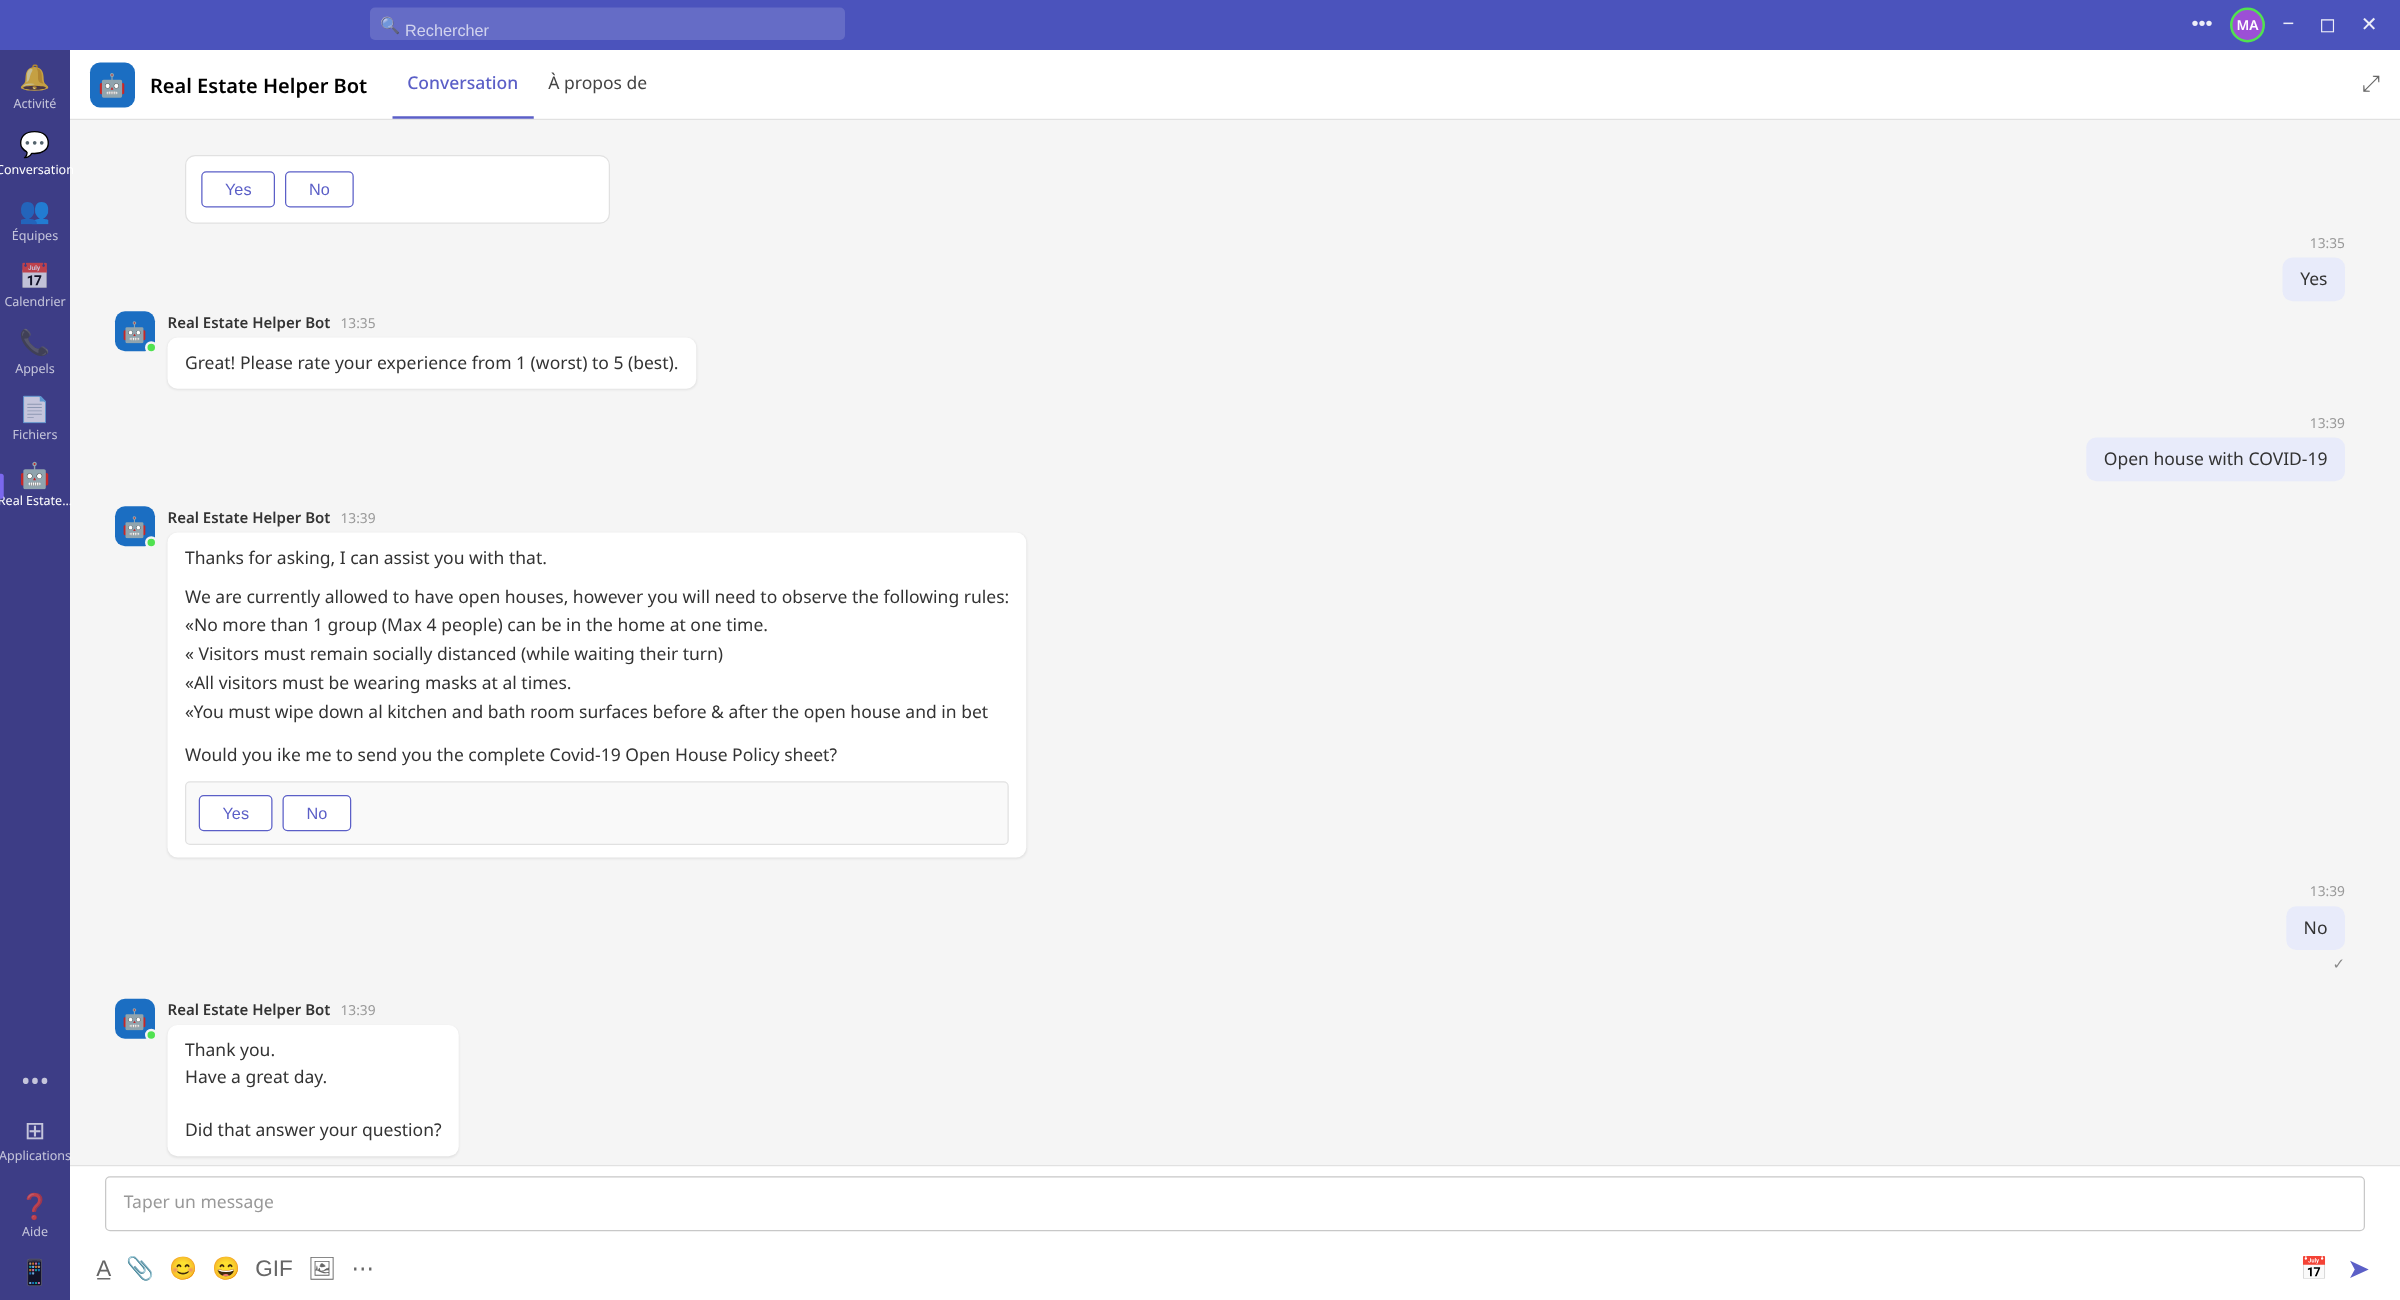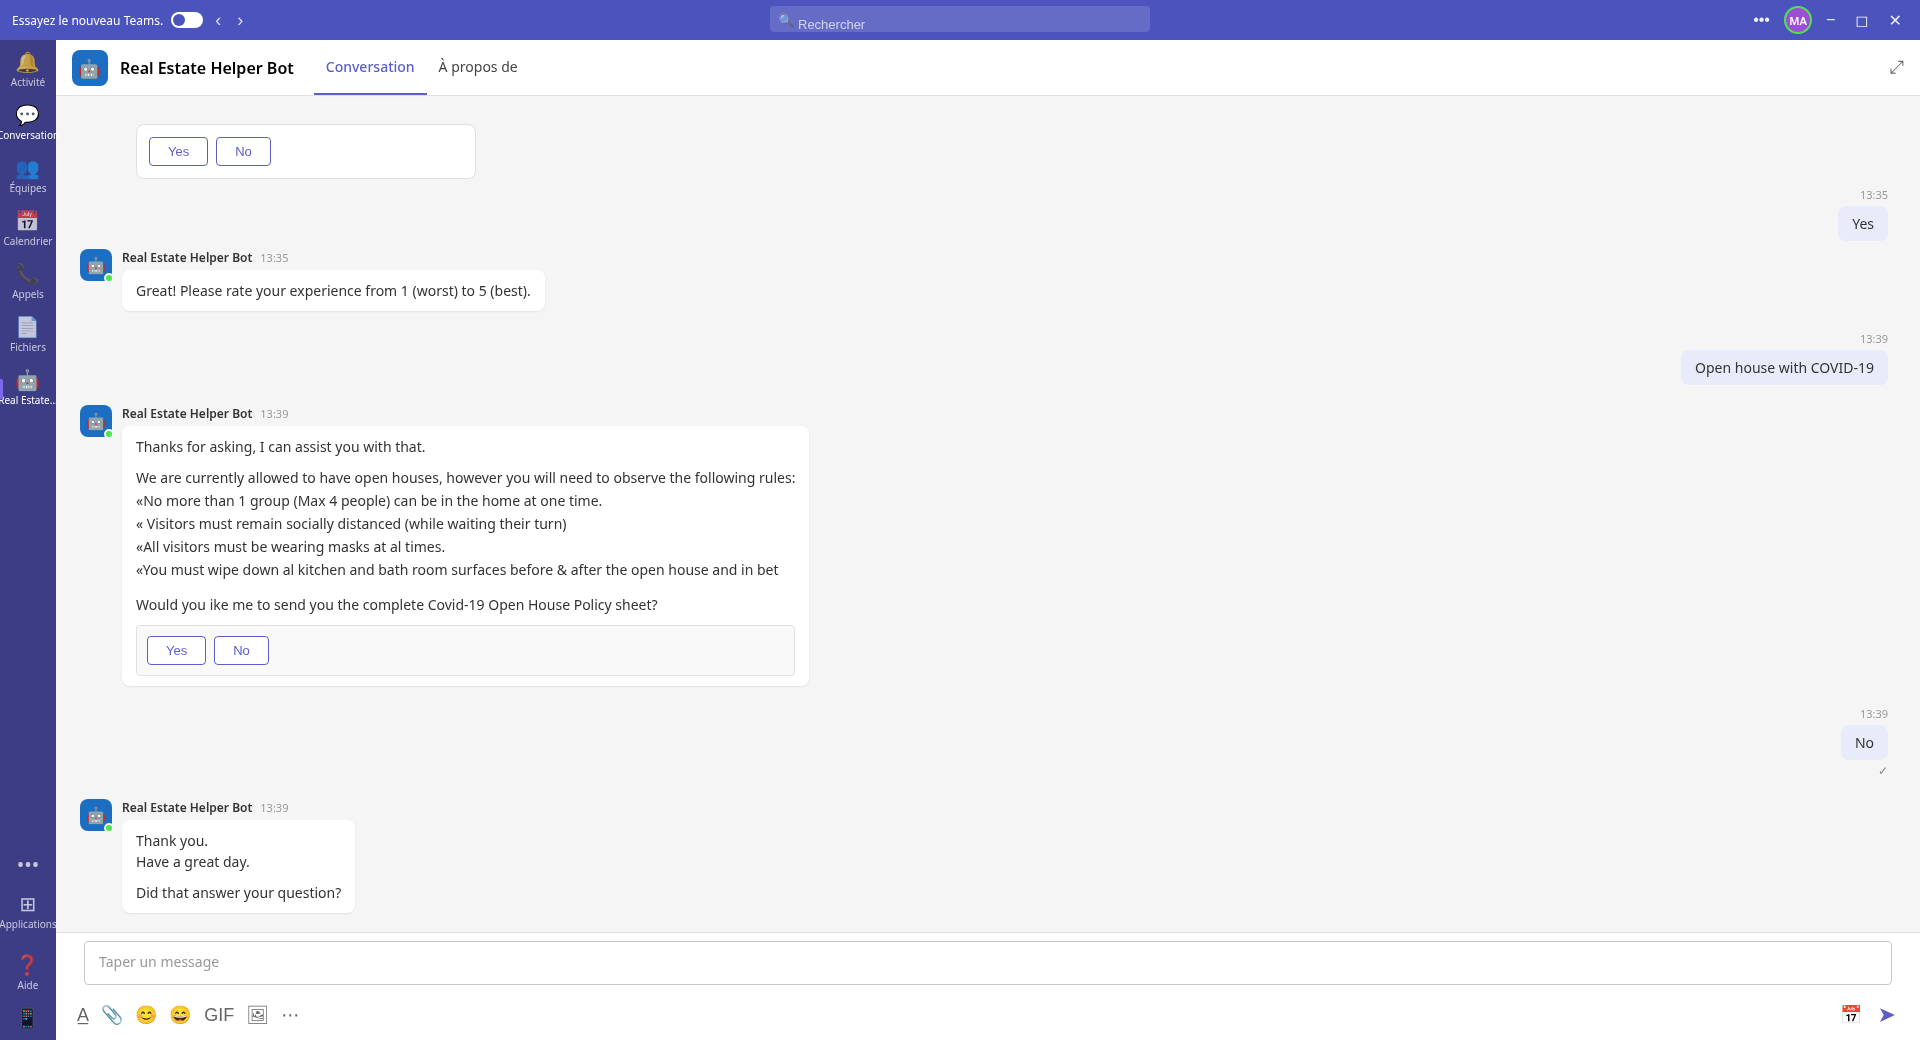--- a/index.html
+++ b/index.html
@@ -227,21 +227,21 @@
       border: none;
       cursor: pointer;
       font-size: 18px;
       color: #666;
     }
 
     
     .messages-area {
       flex: 1;
       overflow-y: auto;
-      padding: 16px 0;
+      padding: 16px 12px;
       background: #f5f5f5;
     }
     .messages-area::-webkit-scrollbar { width: 6px; }
     .messages-area::-webkit-scrollbar-thumb { background: #ccc; border-radius: 3px; }
 
     
     .msg-row {
       display: flex;
       padding: 4px 24px;
       gap: 10px;
@@ -383,26 +383,20 @@
       color: #5b5fc7;
       font-size: 22px;
       padding: 4px 8px;
     }
     .msg-rule { margin: 2px 0; }
   </style>
 </head>
 <body>
 
 <div class="titlebar">
-  <div class="titlebar-left">
-    <span style="color:#fff;font-size:12px;">Essayez le nouveau Teams.</span>
-    <div class="toggle"></div>
-    <button class="nav-btn">‹</button>
-    <button class="nav-btn">›</button>
-  </div>
   <div class="titlebar-center">
     <div class="search-bar-wrap">
       <span class="search-icon-tb">🔍</span>
       <input class="search-input-tb" type="text" placeholder="Rechercher" style="">
     </div>
   </div>
   <div class="titlebar-right">
     <button class="titlebar-btn">•••</button>
     <div class="avatar-tb">MA</div>
     <button class="titlebar-btn">−</button>
@@ -554,21 +548,21 @@
           <div class="msg-avatar-online"></div>
         </div>
         <div class="msg-content">
           <div class="msg-meta">
             <span class="msg-sender">Real Estate Helper Bot</span>
             <span class="msg-time">13:39</span>
           </div>
           <div class="msg-bubble">
             <div>Thank you.</div>
             <div>Have a great day.</div>
-            <div style="margin-top:10px;">Did that answer your question?</div>
+            <div style="margin-top:22px;">Did that answer your question?</div>
           </div>
         </div>
       </div>
 
     </div>
 
     <div class="compose-area">
       <div class="compose-input-row">
         <textarea class="compose-input" placeholder="Taper un message" style=""></textarea>
       </div>

